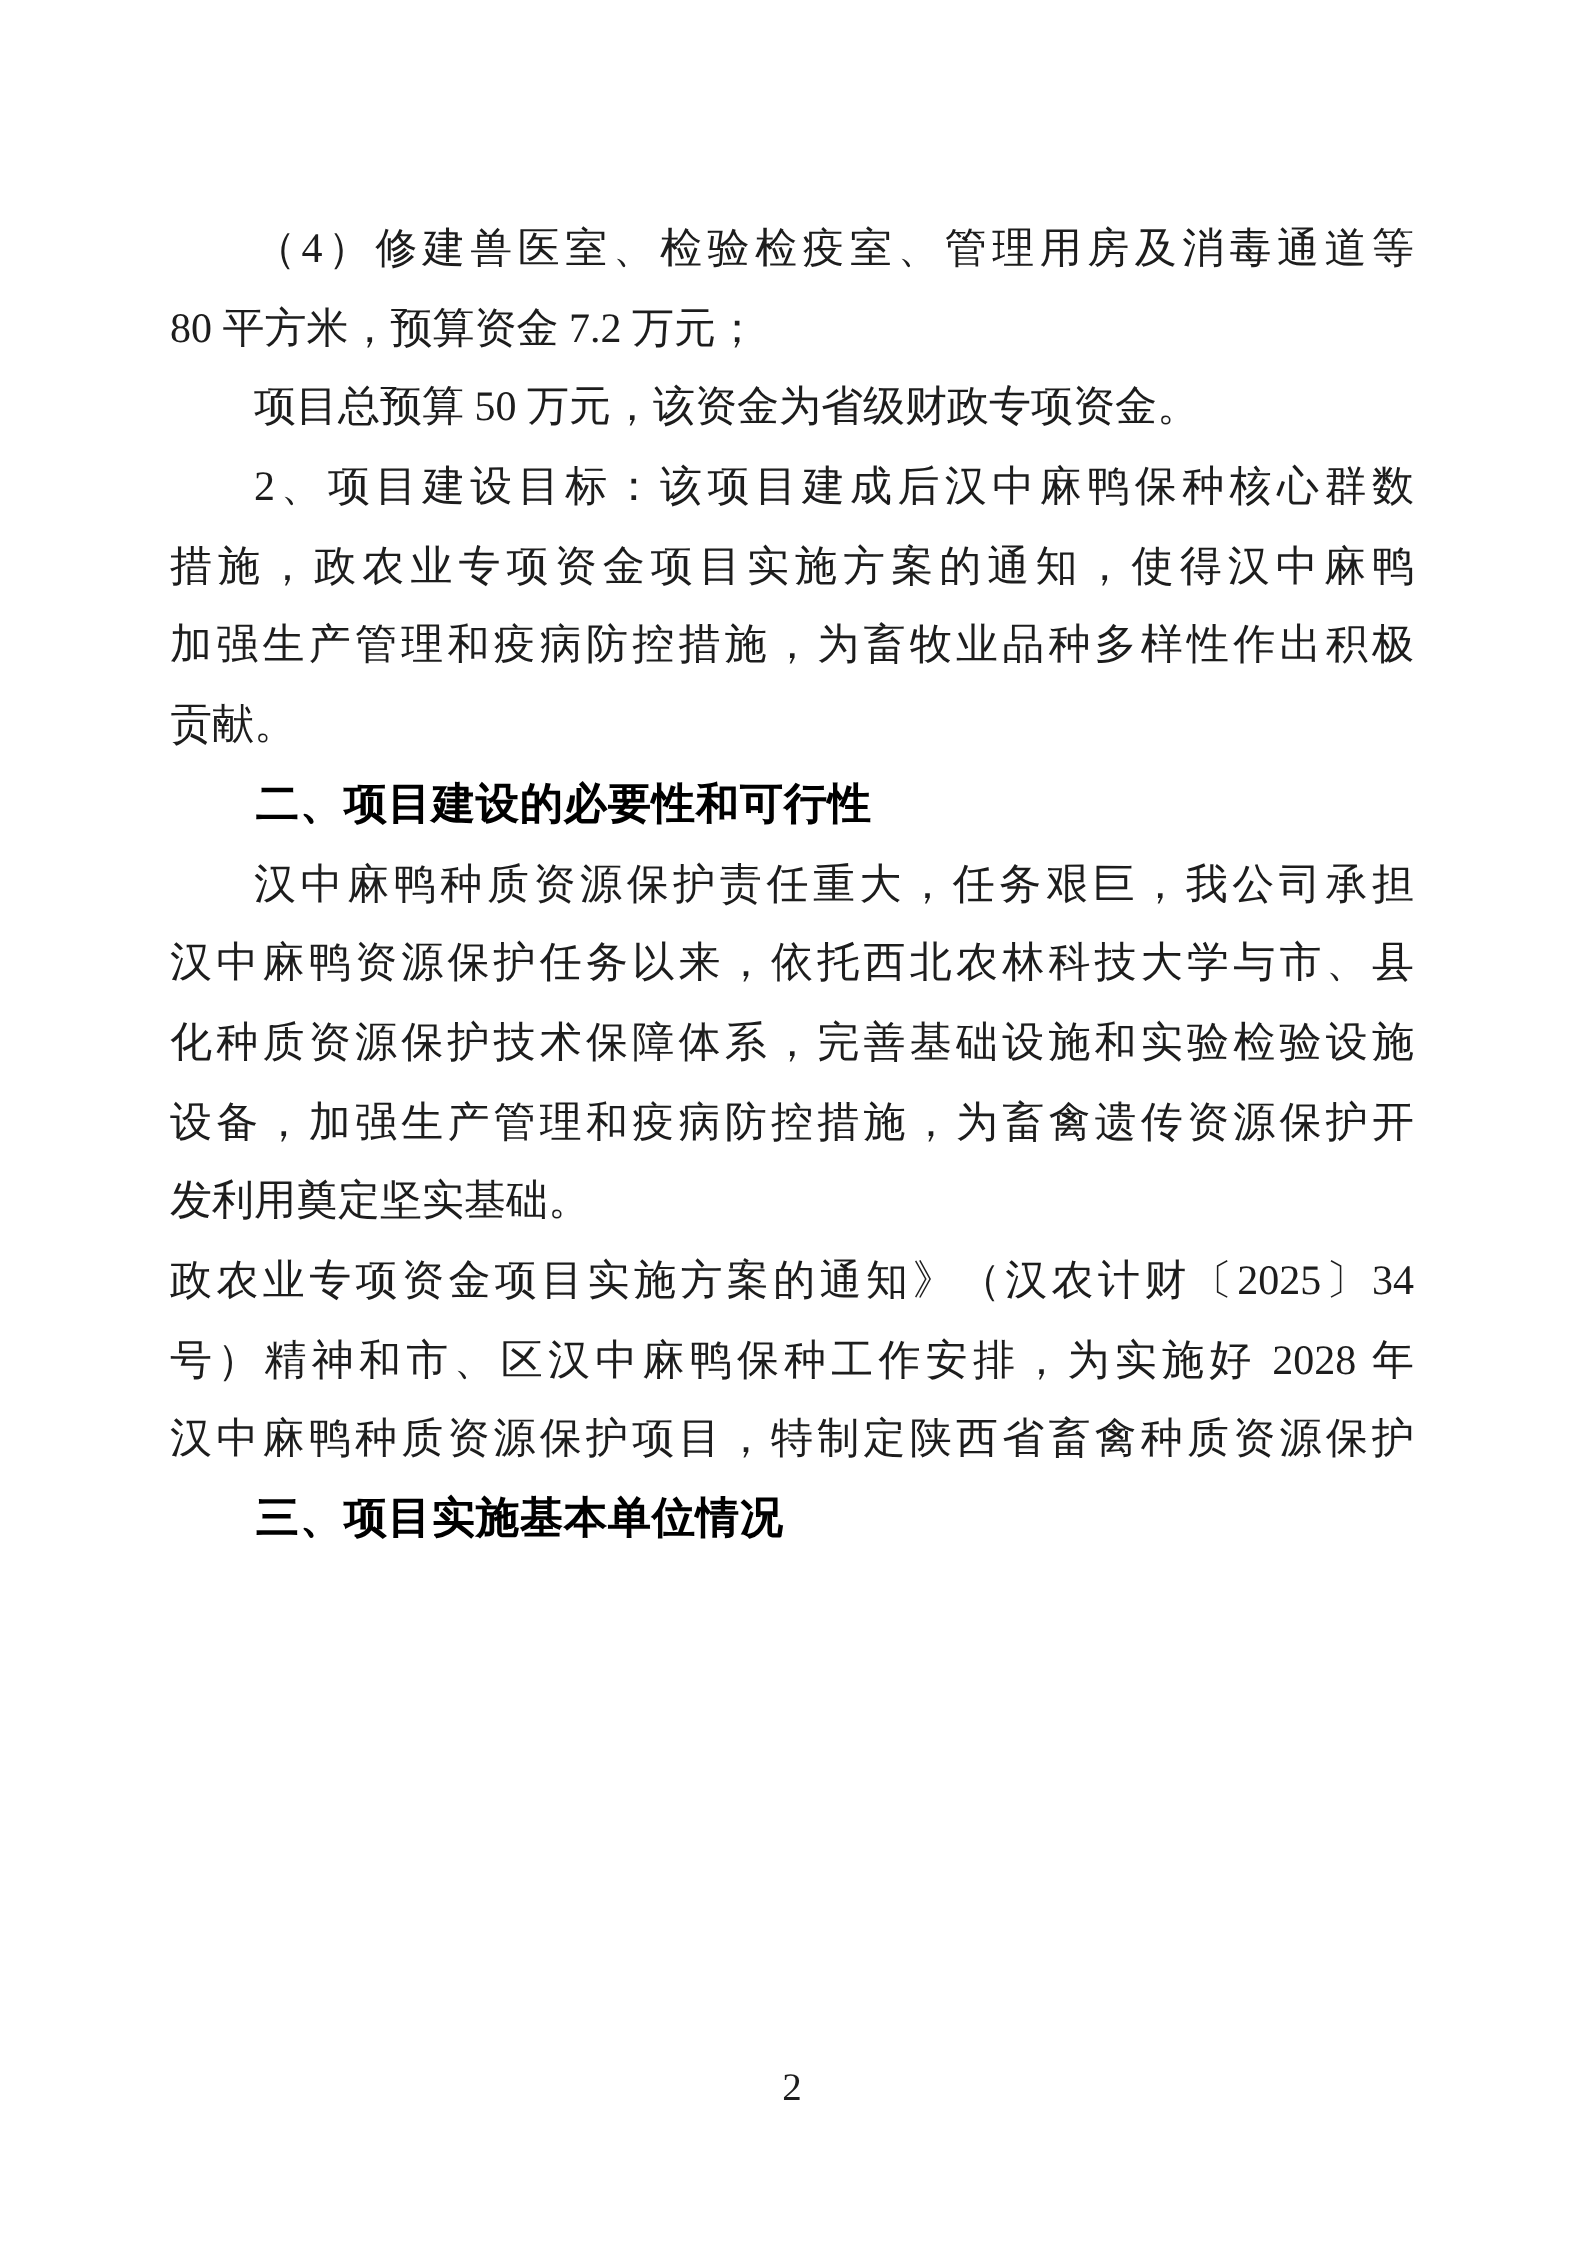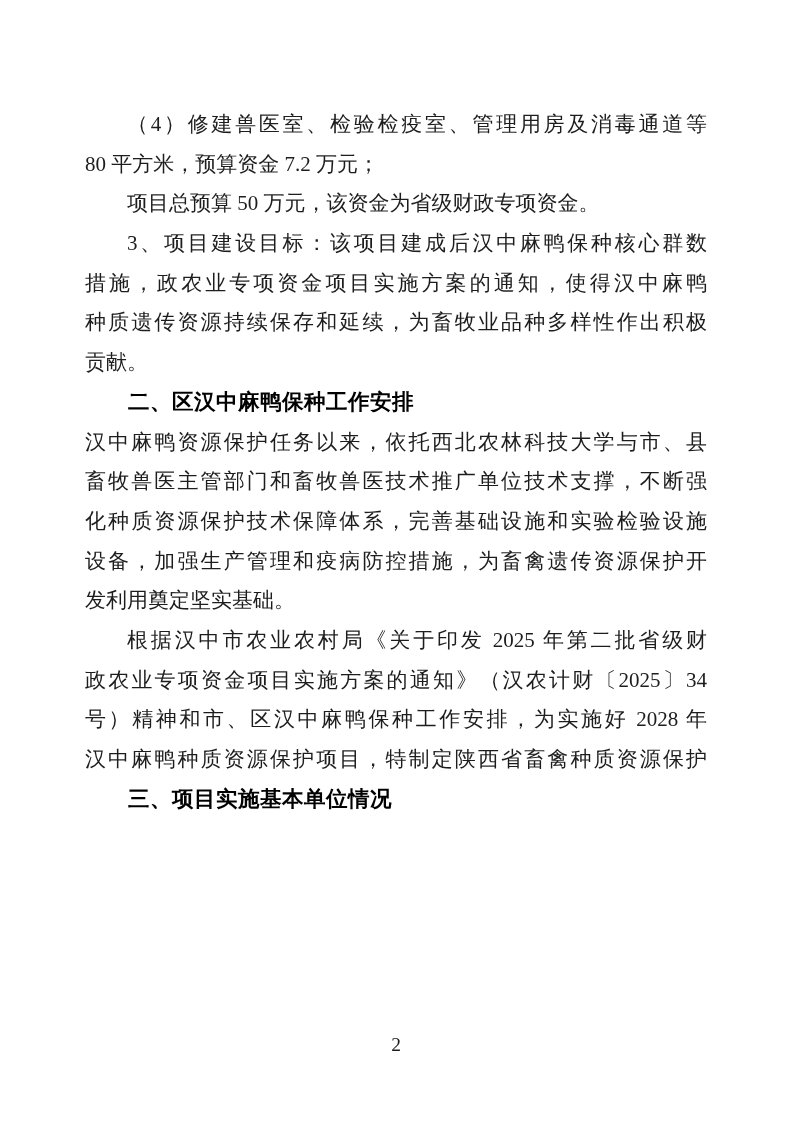--- a/index.html
+++ b/index.html
@@ -58,30 +58,29 @@
   }
 </style>
 </head>
 <body>
 
 <div class="page">
   <div class="doc">
     <div class="ln ind jst">（4）修建兽医室、检验检疫室、管理用房及消毒通道等</div>
     <div class="ln">80 平方米，预算资金 7.2 万元；</div>
     <div class="ln ind">项目总预算 50 万元，该资金为省级财政专项资金。</div>
-    <div class="ln ind jst">3、项目建设目标：该项目建成后汉中麻鸭保种核心群数</div>
+    <div class="ln ind jst">2、项目建设目标：该项目建成后汉中麻鸭保种核心群数</div>
     <div class="ln jst">措施，政农业专项资金项目实施方案的通知，使得汉中麻鸭</div>
-    <div class="ln jst">种质遗传资源持续保存和延续，为畜牧业品种多样性作出积极</div>
+    <div class="ln jst">加强生产管理和疫病防控措施，为畜牧业品种多样性作出积极</div>
     <div class="ln">贡献。</div>
-    <div class="ln hd">二、区汉中麻鸭保种工作安排</div>
+    <div class="ln hd">二、项目建设的必要性和可行性</div>
+    <div class="ln ind jst">汉中麻鸭种质资源保护责任重大，任务艰巨，我公司承担</div>
     <div class="ln jst">汉中麻鸭资源保护任务以来，依托西北农林科技大学与市、县</div>
-    <div class="ln jst">畜牧兽医主管部门和畜牧兽医技术推广单位技术支撑，不断强</div>
     <div class="ln jst">化种质资源保护技术保障体系，完善基础设施和实验检验设施</div>
     <div class="ln jst">设备，加强生产管理和疫病防控措施，为畜禽遗传资源保护开</div>
     <div class="ln">发利用奠定坚实基础。</div>
-    <div class="ln ind jst">根据汉中市农业农村局《关于印发 2025 年第二批省级财</div>
     <div class="ln jst">政农业专项资金项目实施方案的通知》（汉农计财〔2025〕34</div>
     <div class="ln jst">号）精神和市、区汉中麻鸭保种工作安排，为实施好 2028 年</div>
     <div class="ln jst">汉中麻鸭种质资源保护项目，特制定陕西省畜禽种质资源保护</div>
     <div class="ln hd">三、项目实施基本单位情况</div>
   </div>
   <div class="pageno">2</div>
 </div>
 
 </body></html>

